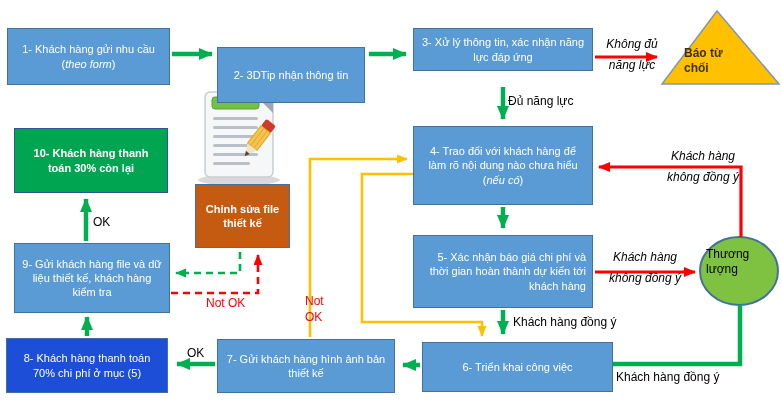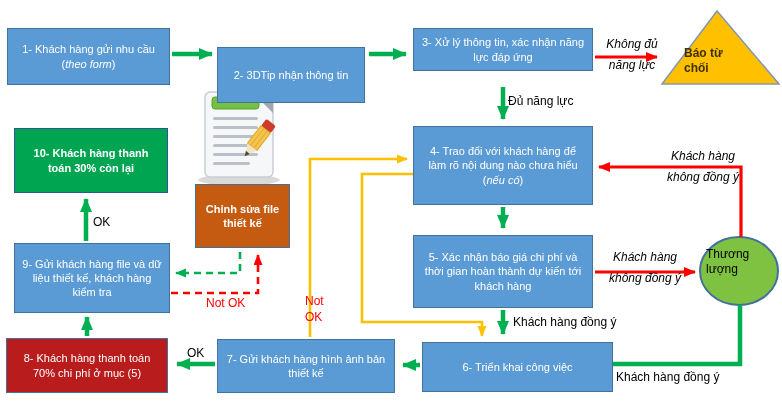--- a/index.html
+++ b/index.html
@@ -3,21 +3,21 @@
 <meta charset="utf-8">
 <style>
   html,body{margin:0;padding:0;background:#fff;}
   .stage{position:relative;width:782px;height:404px;background:#fff;overflow:hidden;
          font-family:"Liberation Sans",sans-serif;}
   .stage svg.overlay{position:absolute;left:0;top:0;width:782px;height:404px;}
   .box{position:absolute;box-sizing:border-box;display:flex;align-items:center;justify-content:center;
        text-align:center;color:#fff;font-size:11px;line-height:1.3;padding:2px 6px;
        border:1.6px solid #41719C;}
   .box.blue{background:#5B9BD5;}
-  .box.darkblue{background:#b91c1c;}
+  .box.darkblue{background:#1d4ed8;}
   .box.green{background:#00A551;border-color:#2F5597;font-weight:bold;}
   .box.orange{background:#C55A11;font-weight:bold;}
   .lbl{position:absolute;font-size:12px;color:#000;line-height:1.35;white-space:pre-line;}
   .lbl.center{text-align:center;font-style:italic;}
   .lbl.red{color:#FF0000;}
   .lbl.tall{line-height:1.72;}
   .shape-text{position:absolute;font-size:12px;color:#000;line-height:1.25;}
   .tri-text{font-weight:bold;color:#3F3000;}
 </style>
 </head>
@@ -103,21 +103,21 @@
   </div>
   <div class="box blue" style="left:217px;top:29px;width:148px;height:56px;margin-top:18px;">
     <div>2- 3DTip nhận thông tin</div>
   </div>
   <div class="box blue" style="left:413px;top:28px;width:180px;height:43px;">
     <div>3- Xử lý thông tin, xác nhận năng lực đáp ứng</div>
   </div>
   <div class="box blue" style="left:413px;top:126px;width:180px;height:79px;">
     <div><span>4- Trao đổi với khách hàng để làm rõ nội dung nào chưa hiểu (</span><i>nếu có</i><span>)</span></div>
   </div>
-  <div class="box blue" style="left:413px;top:235px;width:180px;height:73px;">
+  <div class="box blue" style="left:413px;top:235px;width:180px;height:73px;text-align:right;">
     <div>5- Xác nhận báo giá chi phí và thời gian hoàn thành dự kiến tới khách hàng</div>
   </div>
   <div class="box blue" style="left:422px;top:342px;width:191px;height:50px;">
     <div>6- Triển khai công việc</div>
   </div>
   <div class="box blue" style="left:217px;top:339px;width:178px;height:54px;">
     <div>7- Gửi khách hàng hình ảnh bản thiết kế</div>
   </div>
   <div class="box darkblue" style="left:6px;top:338px;width:162px;height:55px;">
     <div>8- Khách hàng thanh toán 70% chi phí ở mục (5)</div>

